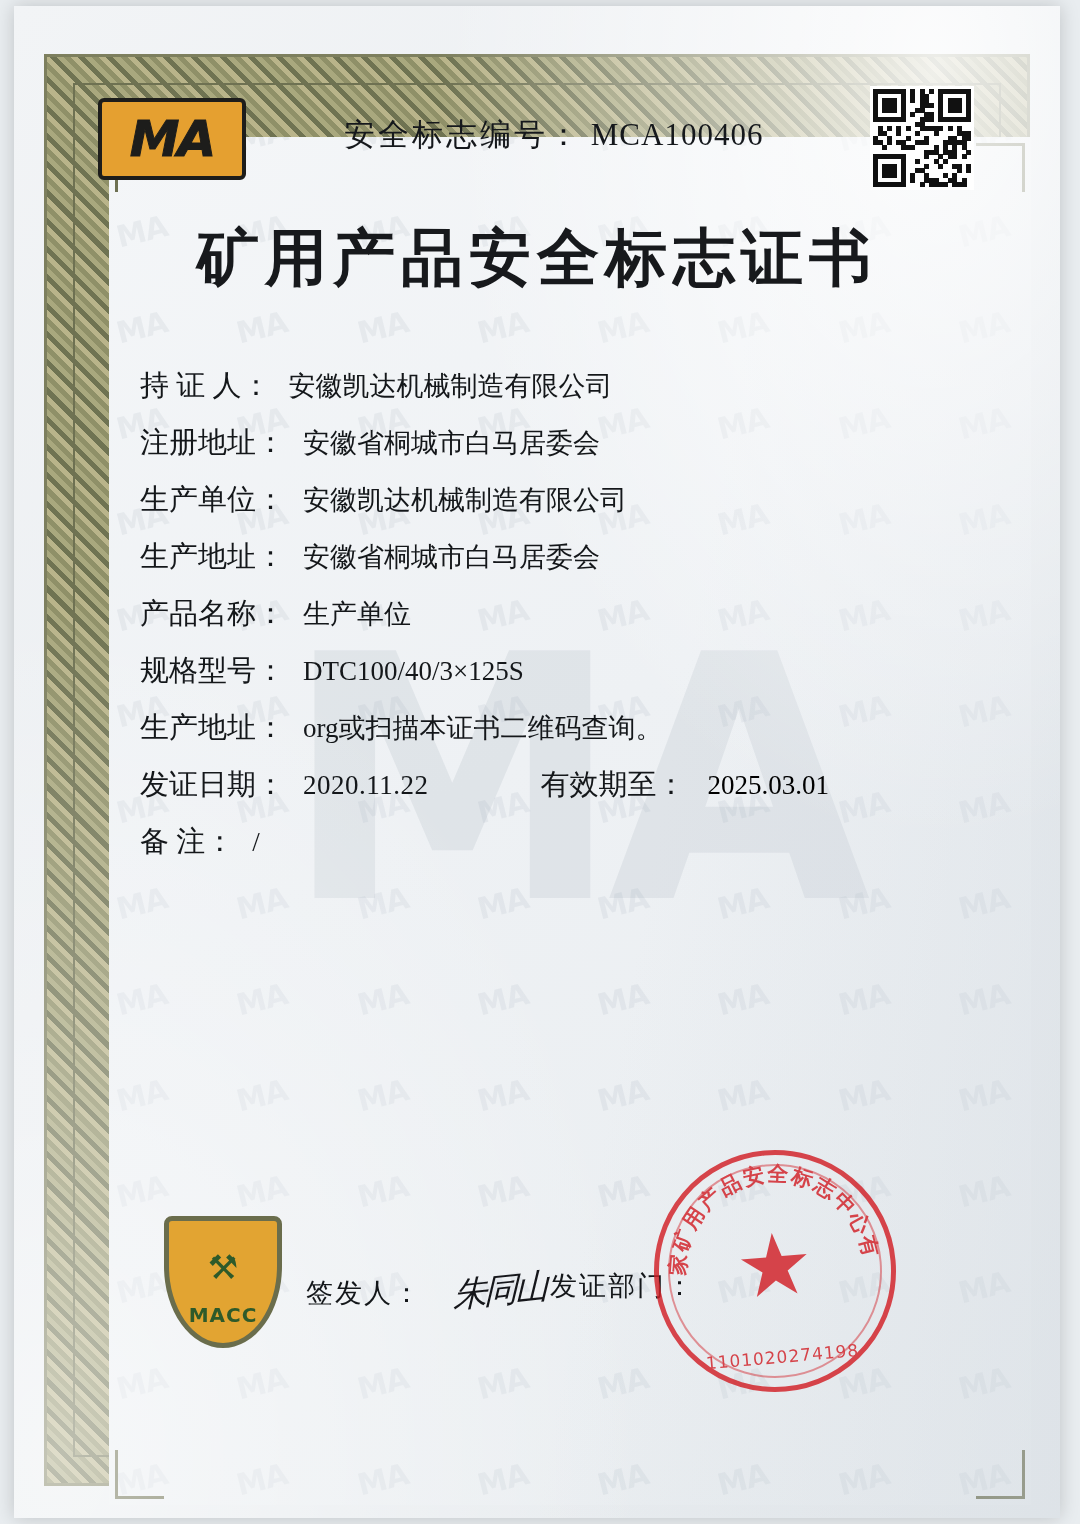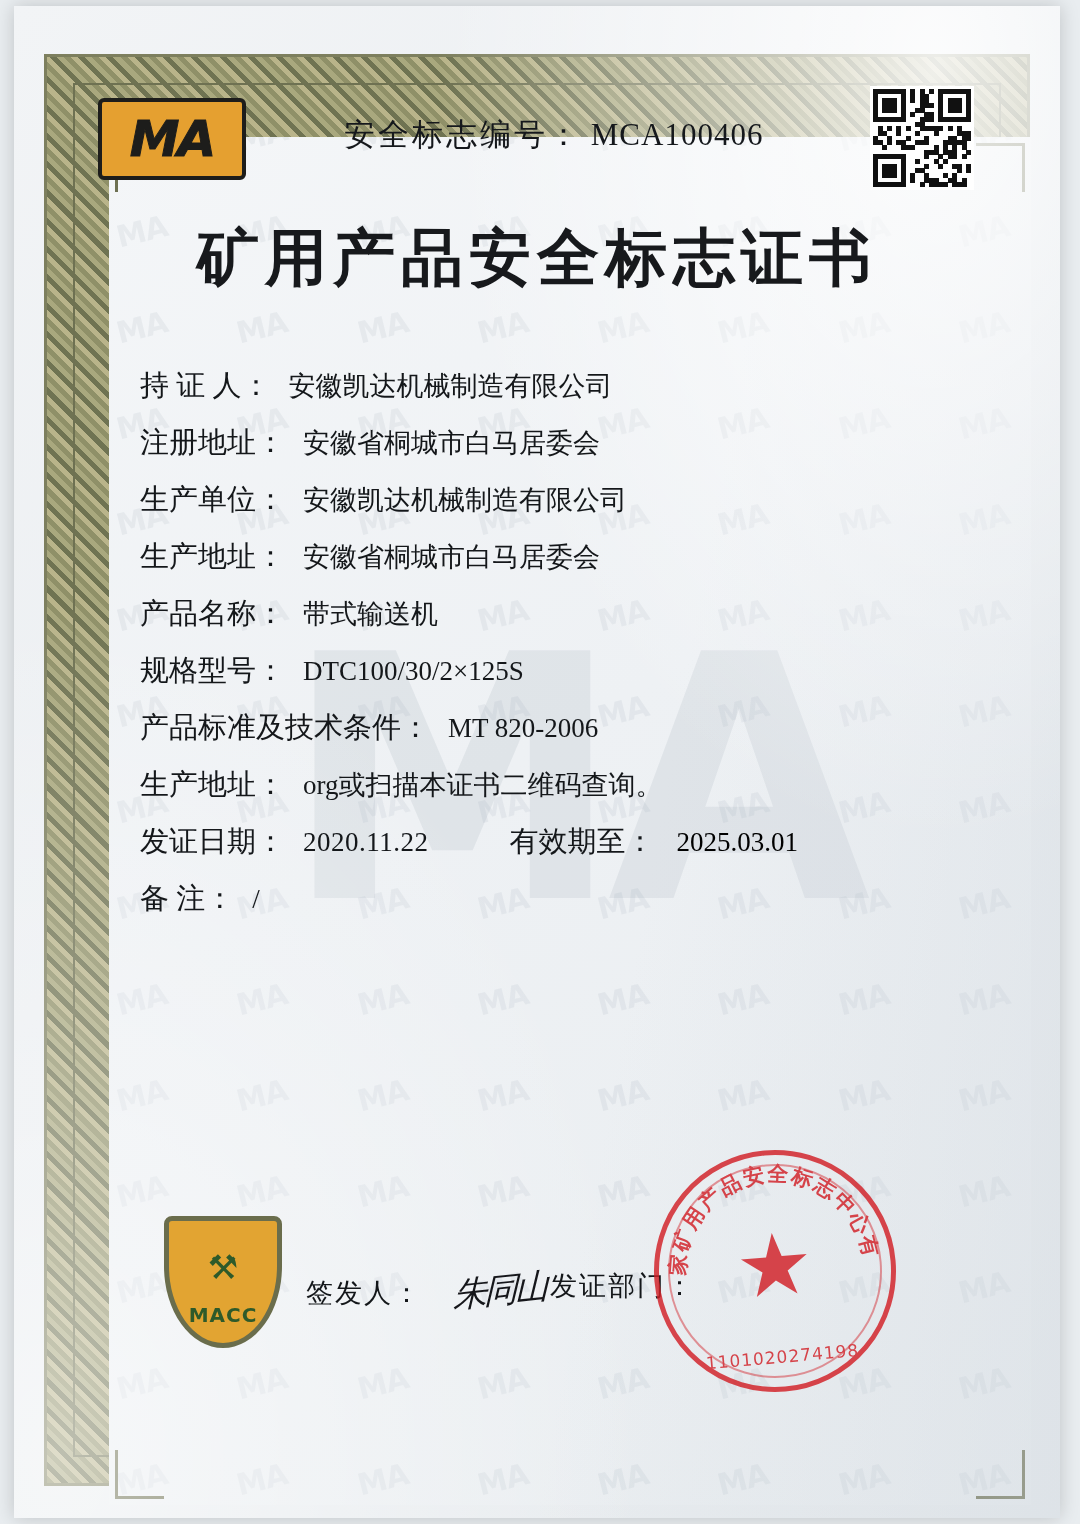--- a/index.html
+++ b/index.html
@@ -216,21 +216,21 @@
   }
   .row .val.mono {
     font-family: "Liberation Serif", serif;
     letter-spacing: 0.5px;
   }
   .row.two { position: relative; }
   .row .lab2 {
     font-size: 29px;
     color: #14171a;
     white-space: nowrap;
-    margin-left: 81px;
+    margin-left: 112px;
   }
   .row .val2 {
     font-size: 27px;
     margin-left: 22px;
     white-space: nowrap;
   }
 
   
   .para {
     position: absolute;
@@ -744,29 +744,25 @@
           <div class="row">
             <span class="lab">生产单位：</span>
             <span class="val">安徽凯达机械制造有限公司</span>
           </div>
           <div class="row">
             <span class="lab">生产地址：</span>
             <span class="val">安徽省桐城市白马居委会</span>
           </div>
           <div class="row">
             <span class="lab">产品名称：</span>
-            <span class="val">带式输送机</span>
+            <span class="val">生产单位</span>
           </div>
           <div class="row">
             <span class="lab">规格型号：</span>
-            <span class="val">DTC100/30/2×125S</span>
-          </div>
-          <div class="row">
-            <span class="lab">产品标准及技术条件：</span>
-            <span class="val">MT 820-2006</span>
+            <span class="val">DTC100/40/3×125S</span>
           </div>
           <div class="row">
             <span class="lab">生产地址：</span>
             <span class="val">org或扫描本证书二维码查询。</span>
           </div>
           <div class="row two">
             <span class="lab">发证日期：</span>
             <span class="val mono">2020.11.22</span>
             <span class="lab2">有效期至：</span>
             <span class="val2 mono">2025.03.01</span>

